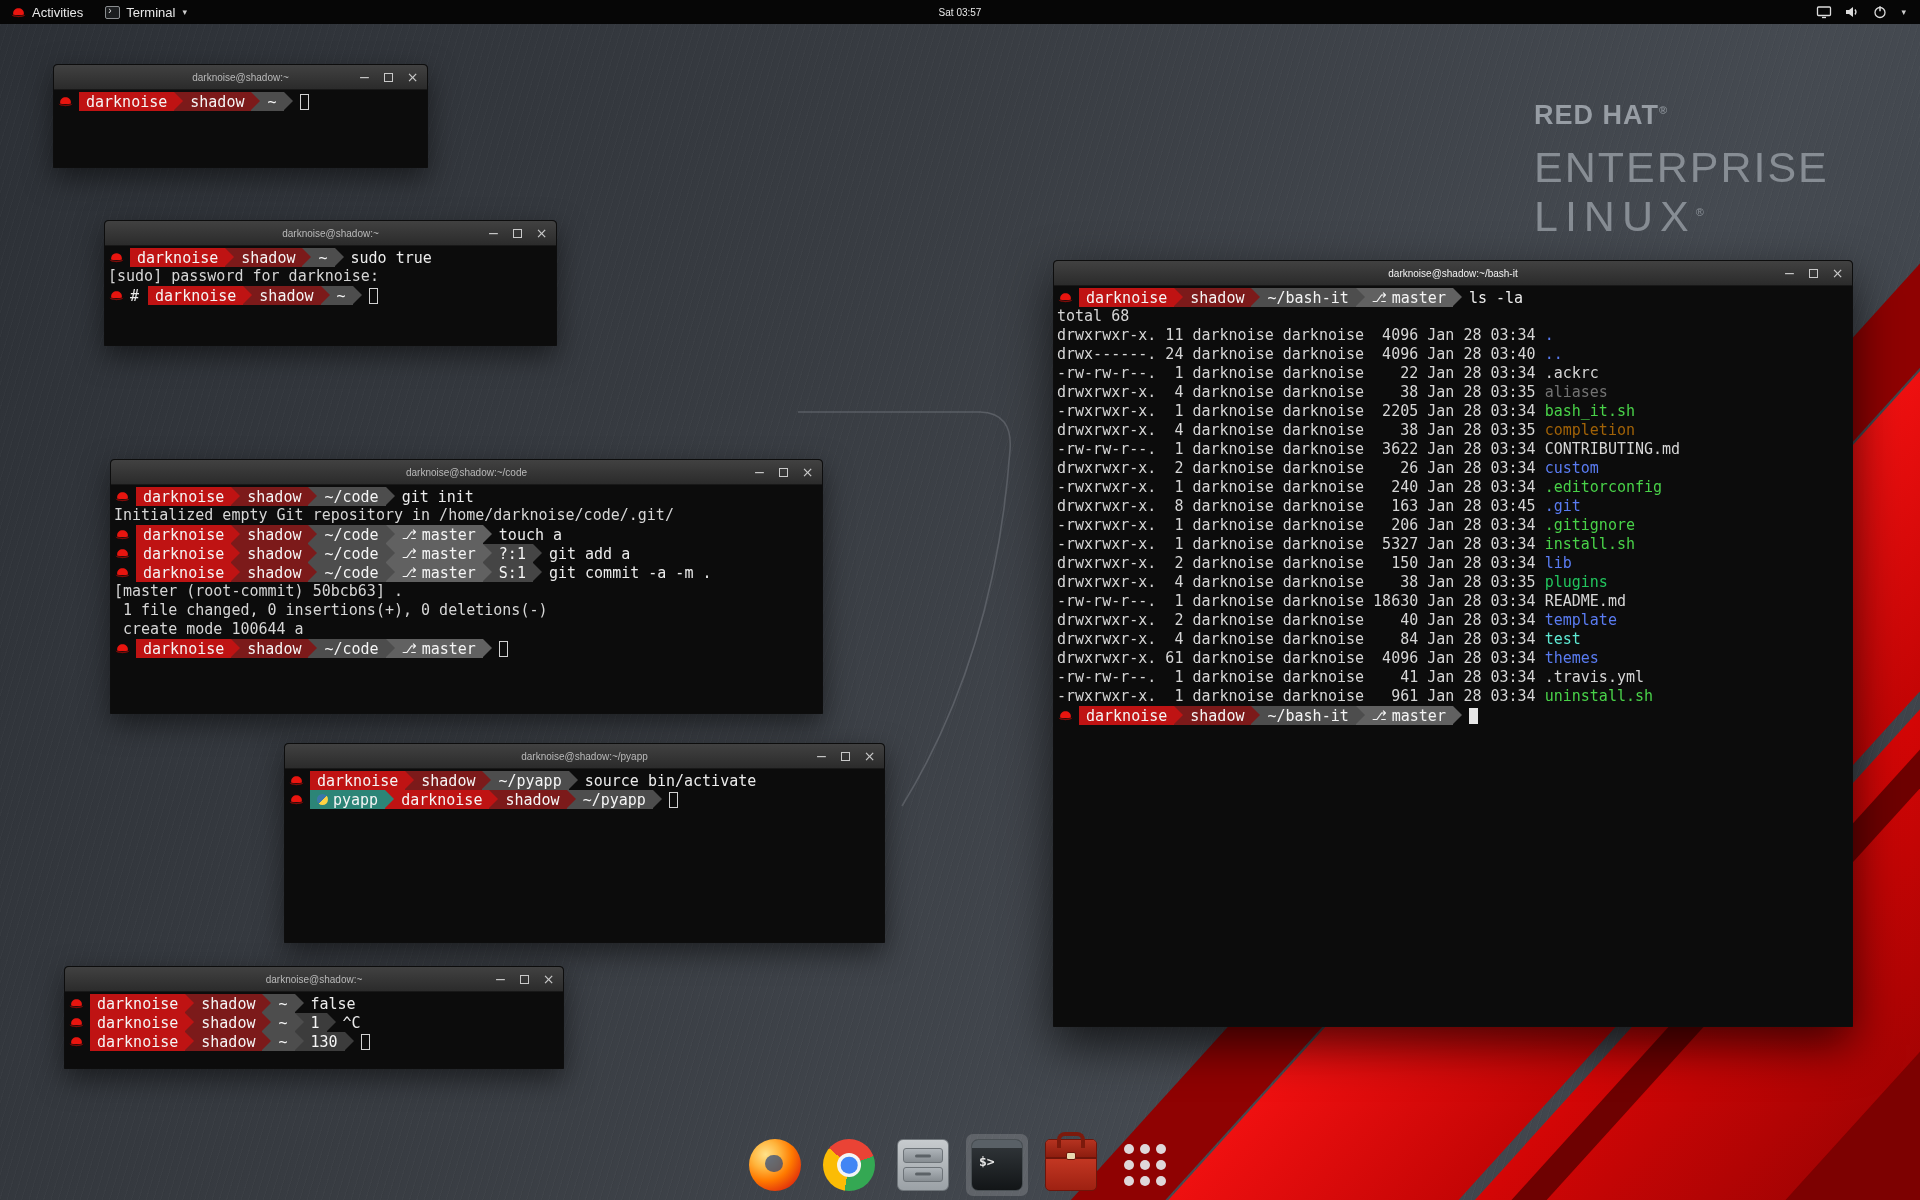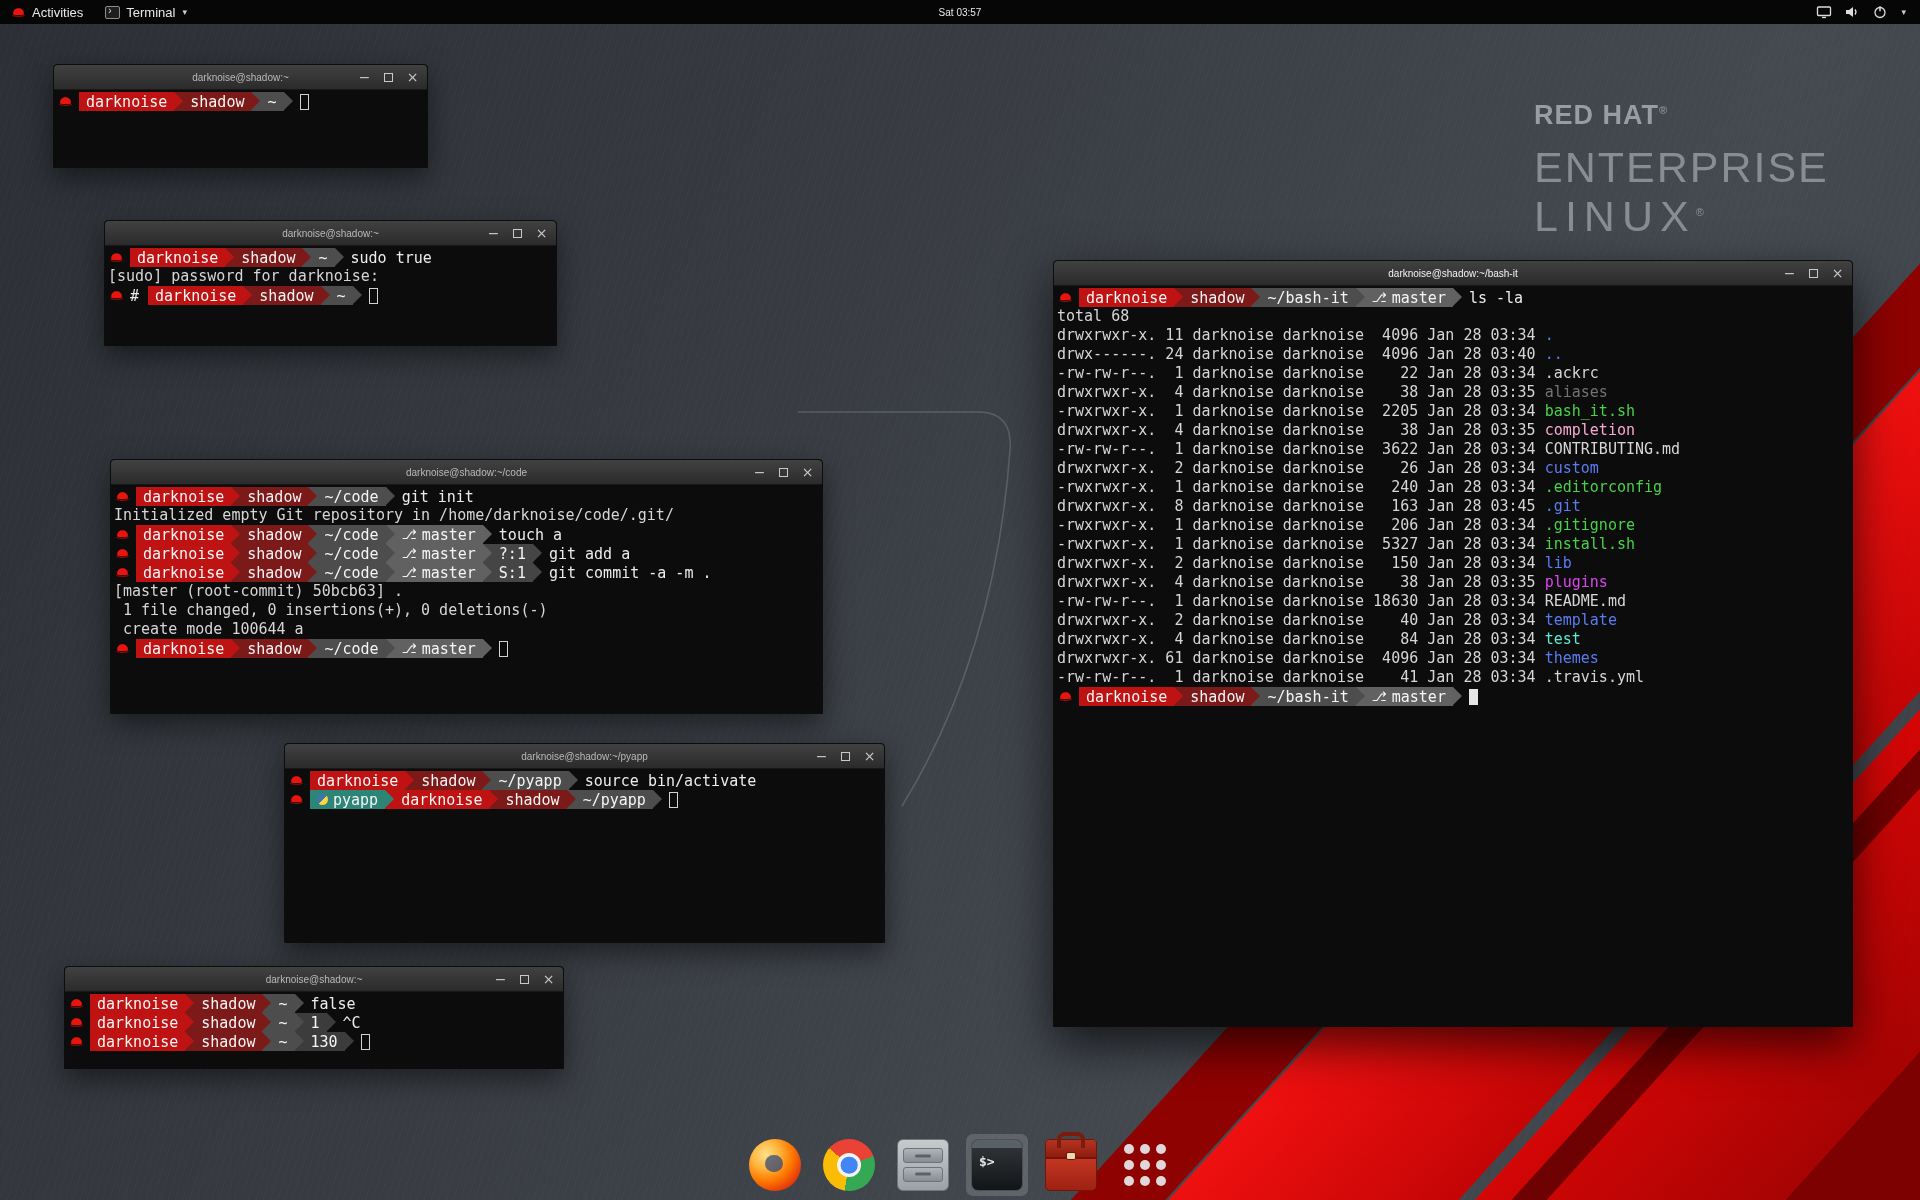--- a/index.html
+++ b/index.html
@@ -295,34 +295,35 @@
         <div class="tline prompt"><span class="hat"><svg width="15" height="11" viewBox="0 0 15 11">
               <path d="M2.1 6.8 C2.1 3.2 4.5 1.3 7.5 1.3 C10.5 1.3 12.9 3.2 12.9 6.8 L12.9 7.4 C11.4 8.3 3.6 8.3 2.1 7.4 Z" fill="#e8150f"></path>
               <path d="M0.6 7.6 C2.2 9.1 12.8 9.1 14.4 7.6 C14.4 9.2 11.3 10.2 7.5 10.2 C3.7 10.2 0.6 9.2 0.6 7.6 Z" fill="#7e0b08"></path>
             </svg></span><span class="pseg" style="background: rgb(191, 19, 19);"><span class="ptext">darknoise</span></span><span class="parrow" style="background: rgb(124, 26, 26);"><span class="tri" style="border-left-color: rgb(191, 19, 19);"></span></span><span class="pseg" style="background: rgb(124, 26, 26);"><span class="ptext">shadow</span></span><span class="parrow" style="background: rgb(77, 77, 77);"><span class="tri" style="border-left-color: rgb(124, 26, 26);"></span></span><span class="pseg" style="background: rgb(77, 77, 77);"><span class="ptext">~/bash-it</span></span><span class="parrow" style="background: rgb(97, 97, 97);"><span class="tri" style="border-left-color: rgb(77, 77, 77);"></span></span><span class="pseg" style="background: rgb(97, 97, 97);"><span class="bricon">⎇</span><span class="ptext">master</span></span><span class="parrow" style="background: transparent;"><span class="tri" style="border-left-color: rgb(97, 97, 97);"></span></span><span class="cmd">ls -la</span></div>
         <div class="tline out"><span class="otext">total 68</span></div>
         <div class="tline out"><span class="otext">drwxrwxr-x. 11 darknoise darknoise  4096 Jan 28 03:34 </span><span class="otext" style="color: rgb(90, 124, 242);">.</span></div>
         <div class="tline out"><span class="otext">drwx------. 24 darknoise darknoise  4096 Jan 28 03:40 </span><span class="otext" style="color: rgb(90, 124, 242);">..</span></div>
         <div class="tline out"><span class="otext">-rw-rw-r--.  1 darknoise darknoise    22 Jan 28 03:34 </span><span class="otext">.ackrc</span></div>
         <div class="tline out"><span class="otext">drwxrwxr-x.  4 darknoise darknoise    38 Jan 28 03:35 </span><span class="otext" style="color: #737373;">aliases</span></div>
         <div class="tline out"><span class="otext">-rwxrwxr-x.  1 darknoise darknoise  2205 Jan 28 03:34 </span><span class="otext" style="color: rgb(73, 210, 73);">bash_it.sh</span></div>
-        <div class="tline out"><span class="otext">drwxrwxr-x.  4 darknoise darknoise    38 Jan 28 03:35 </span><span class="otext" style="color: #f9a8d4;">completion</span></div>
+        <div class="tline out"><span class="otext">drwxrwxr-x.  4 darknoise darknoise    38 Jan 28 03:35 </span><span class="otext" style="color: #a16207;">completion</span></div>
         <div class="tline out"><span class="otext">-rw-rw-r--.  1 darknoise darknoise  3622 Jan 28 03:34 </span><span class="otext">CONTRIBUTING.md</span></div>
         <div class="tline out"><span class="otext">drwxrwxr-x.  2 darknoise darknoise    26 Jan 28 03:34 </span><span class="otext" style="color: rgb(90, 124, 242);">custom</span></div>
         <div class="tline out"><span class="otext">-rwxrwxr-x.  1 darknoise darknoise   240 Jan 28 03:34 </span><span class="otext" style="color: rgb(73, 210, 73);">.editorconfig</span></div>
         <div class="tline out"><span class="otext">drwxrwxr-x.  8 darknoise darknoise   163 Jan 28 03:45 </span><span class="otext" style="color: rgb(90, 124, 242);">.git</span></div>
         <div class="tline out"><span class="otext">-rwxrwxr-x.  1 darknoise darknoise   206 Jan 28 03:34 </span><span class="otext" style="color: rgb(73, 210, 73);">.gitignore</span></div>
         <div class="tline out"><span class="otext">-rwxrwxr-x.  1 darknoise darknoise  5327 Jan 28 03:34 </span><span class="otext" style="color: rgb(73, 210, 73);">install.sh</span></div>
         <div class="tline out"><span class="otext">drwxrwxr-x.  2 darknoise darknoise   150 Jan 28 03:34 </span><span class="otext" style="color: rgb(90, 124, 242);">lib</span></div>
-        <div class="tline out"><span class="otext">drwxrwxr-x.  4 darknoise darknoise    38 Jan 28 03:35 </span><span class="otext" style="color: #d946ef;">plugins</span></div>
+        <div class="tline out"><span class="otext">drwxrwxr-x.  4 darknoise darknoise    38 Jan 28 03:35 </span><span class="otext" style="color: #22c55e;">plugins</span></div>
         <div class="tline out"><span class="otext">-rw-rw-r--.  1 darknoise darknoise 18630 Jan 28 03:34 </span><span class="otext">README.md</span></div>
         <div class="tline out"><span class="otext">drwxrwxr-x.  2 darknoise darknoise    40 Jan 28 03:34 </span><span class="otext" style="color: rgb(90, 124, 242);">template</span></div>
         <div class="tline out"><span class="otext">drwxrwxr-x.  4 darknoise darknoise    84 Jan 28 03:34 </span><span class="otext" style="color: #5eead4;">test</span></div>
         <div class="tline out"><span class="otext">drwxrwxr-x. 61 darknoise darknoise  4096 Jan 28 03:34 </span><span class="otext" style="color: rgb(90, 124, 242);">themes</span></div>
         <div class="tline out"><span class="otext">-rw-rw-r--.  1 darknoise darknoise    41 Jan 28 03:34 </span><span class="otext">.travis.yml</span></div>
+        <div class="tline out"><span class="otext">-rwxrwxr-x.  1 darknoise darknoise   961 Jan 28 03:34 </span><span class="otext" style="color: rgb(73, 210, 73);">uninstall.sh</span></div>
         <div class="tline prompt"><span class="hat"><svg width="15" height="11" viewBox="0 0 15 11">
               <path d="M2.1 6.8 C2.1 3.2 4.5 1.3 7.5 1.3 C10.5 1.3 12.9 3.2 12.9 6.8 L12.9 7.4 C11.4 8.3 3.6 8.3 2.1 7.4 Z" fill="#e8150f"></path>
               <path d="M0.6 7.6 C2.2 9.1 12.8 9.1 14.4 7.6 C14.4 9.2 11.3 10.2 7.5 10.2 C3.7 10.2 0.6 9.2 0.6 7.6 Z" fill="#7e0b08"></path>
             </svg></span><span class="pseg" style="background: rgb(191, 19, 19);"><span class="ptext">darknoise</span></span><span class="parrow" style="background: rgb(124, 26, 26);"><span class="tri" style="border-left-color: rgb(191, 19, 19);"></span></span><span class="pseg" style="background: rgb(124, 26, 26);"><span class="ptext">shadow</span></span><span class="parrow" style="background: rgb(77, 77, 77);"><span class="tri" style="border-left-color: rgb(124, 26, 26);"></span></span><span class="pseg" style="background: rgb(77, 77, 77);"><span class="ptext">~/bash-it</span></span><span class="parrow" style="background: rgb(97, 97, 97);"><span class="tri" style="border-left-color: rgb(77, 77, 77);"></span></span><span class="pseg" style="background: rgb(97, 97, 97);"><span class="bricon">⎇</span><span class="ptext">master</span></span><span class="parrow" style="background: transparent;"><span class="tri" style="border-left-color: rgb(97, 97, 97);"></span></span><span class="cursor filled"></span></div>
       </div>
     </div>
   </div>
 
 <div class="dock">
   <div class="dock-item">

